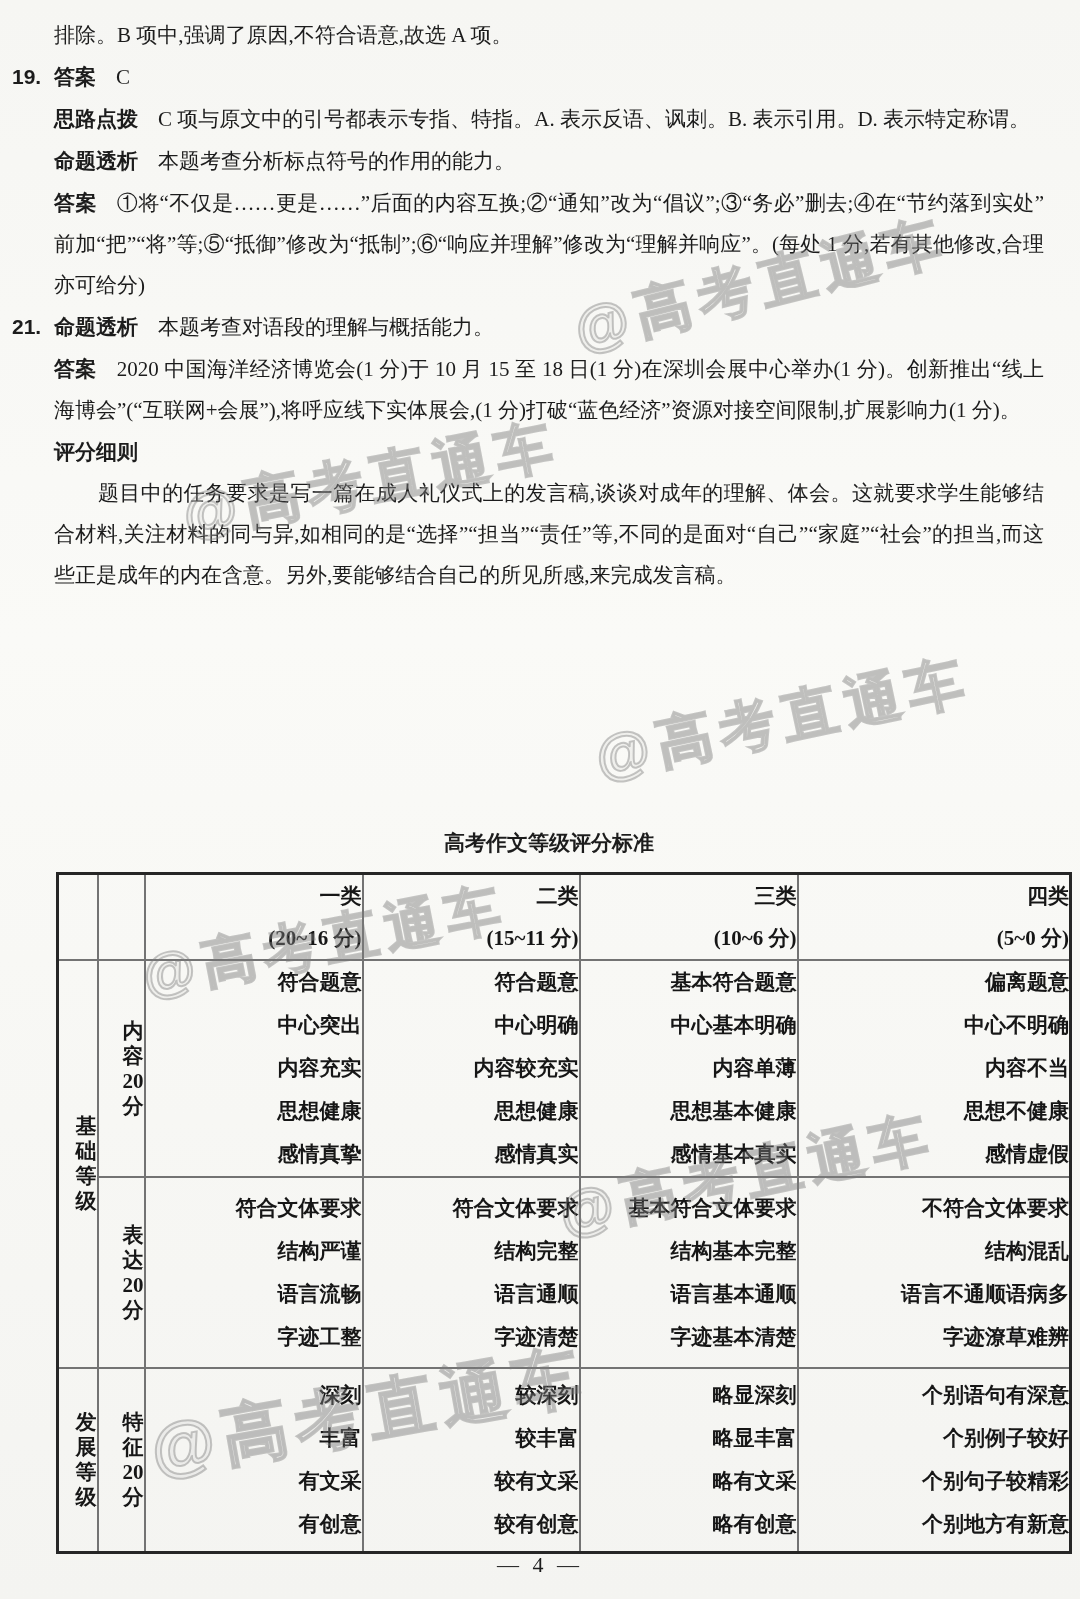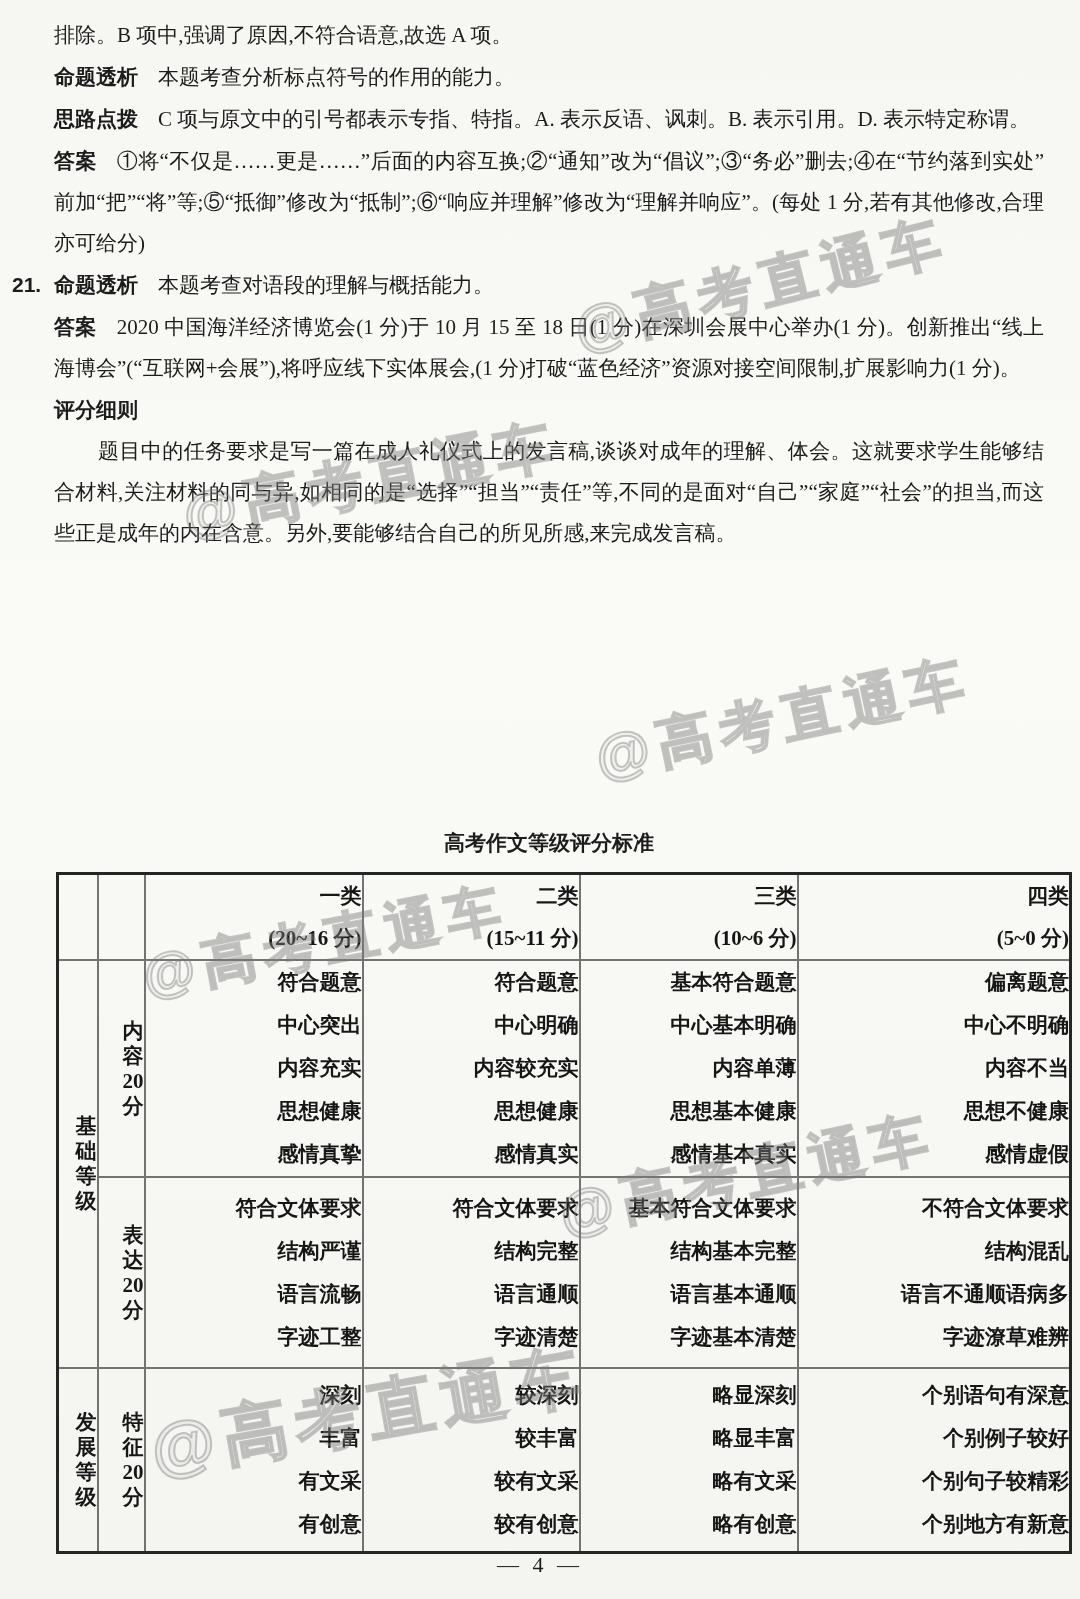--- a/index.html
+++ b/index.html
@@ -63,24 +63,27 @@
 <div class="wm" style="left:592px;top:682px;font-size:56px;transform:rotate(-12deg);">@高考直通车</div>
 <div class="wm" style="left:140px;top:906px;font-size:54px;transform:rotate(-11deg);">@高考直通车</div>
 <div class="wm" style="left:556px;top:1138px;font-size:56px;transform:rotate(-12deg);">@高考直通车</div>
 <div class="wm" style="left:148px;top:1368px;font-size:66px;transform:rotate(-10deg);">@高考直通车</div>
 
 <div class="doc">
 
   <p class="para"><span>排除。B 项中,强调了原因,不符合语意,故选 A 项。</span></p>
 
   <p class="para">
+    <span class="num">19.</span><span class="lbl">答案</span><span>C</span>
+  </p>
+  <p class="para">
+    <span class="lbl">思路点拨</span><span>C 项与原文中的引号都表示专指、特指。A. 表示反语、讽刺。B. 表示引用。D. 表示特定称谓。</span>
+  </p>
+  <p class="para">
     <span class="lbl">命题透析</span><span>本题考查分析标点符号的作用的能力。</span>
-  </p>
-  <p class="para">
-    <span class="lbl">思路点拨</span><span>C 项与原文中的引号都表示专指、特指。A. 表示反语、讽刺。B. 表示引用。D. 表示特定称谓。</span>
   </p>
 
   <p class="para">
     <span class="lbl">答案</span><span>①将“不仅是……更是……”后面的内容互换;②“通知”改为“倡议”;③“务必”删去;④在“节约落到实处”前加“把”“将”等;⑤“抵御”修改为“抵制”;⑥“响应并理解”修改为“理解并响应”。(每处 1 分,若有其他修改,合理亦可给分)</span>
   </p>
 
   <p class="para">
     <span class="num">21.</span><span class="lbl">命题透析</span><span>本题考查对语段的理解与概括能力。</span>
   </p>
   <p class="para">

